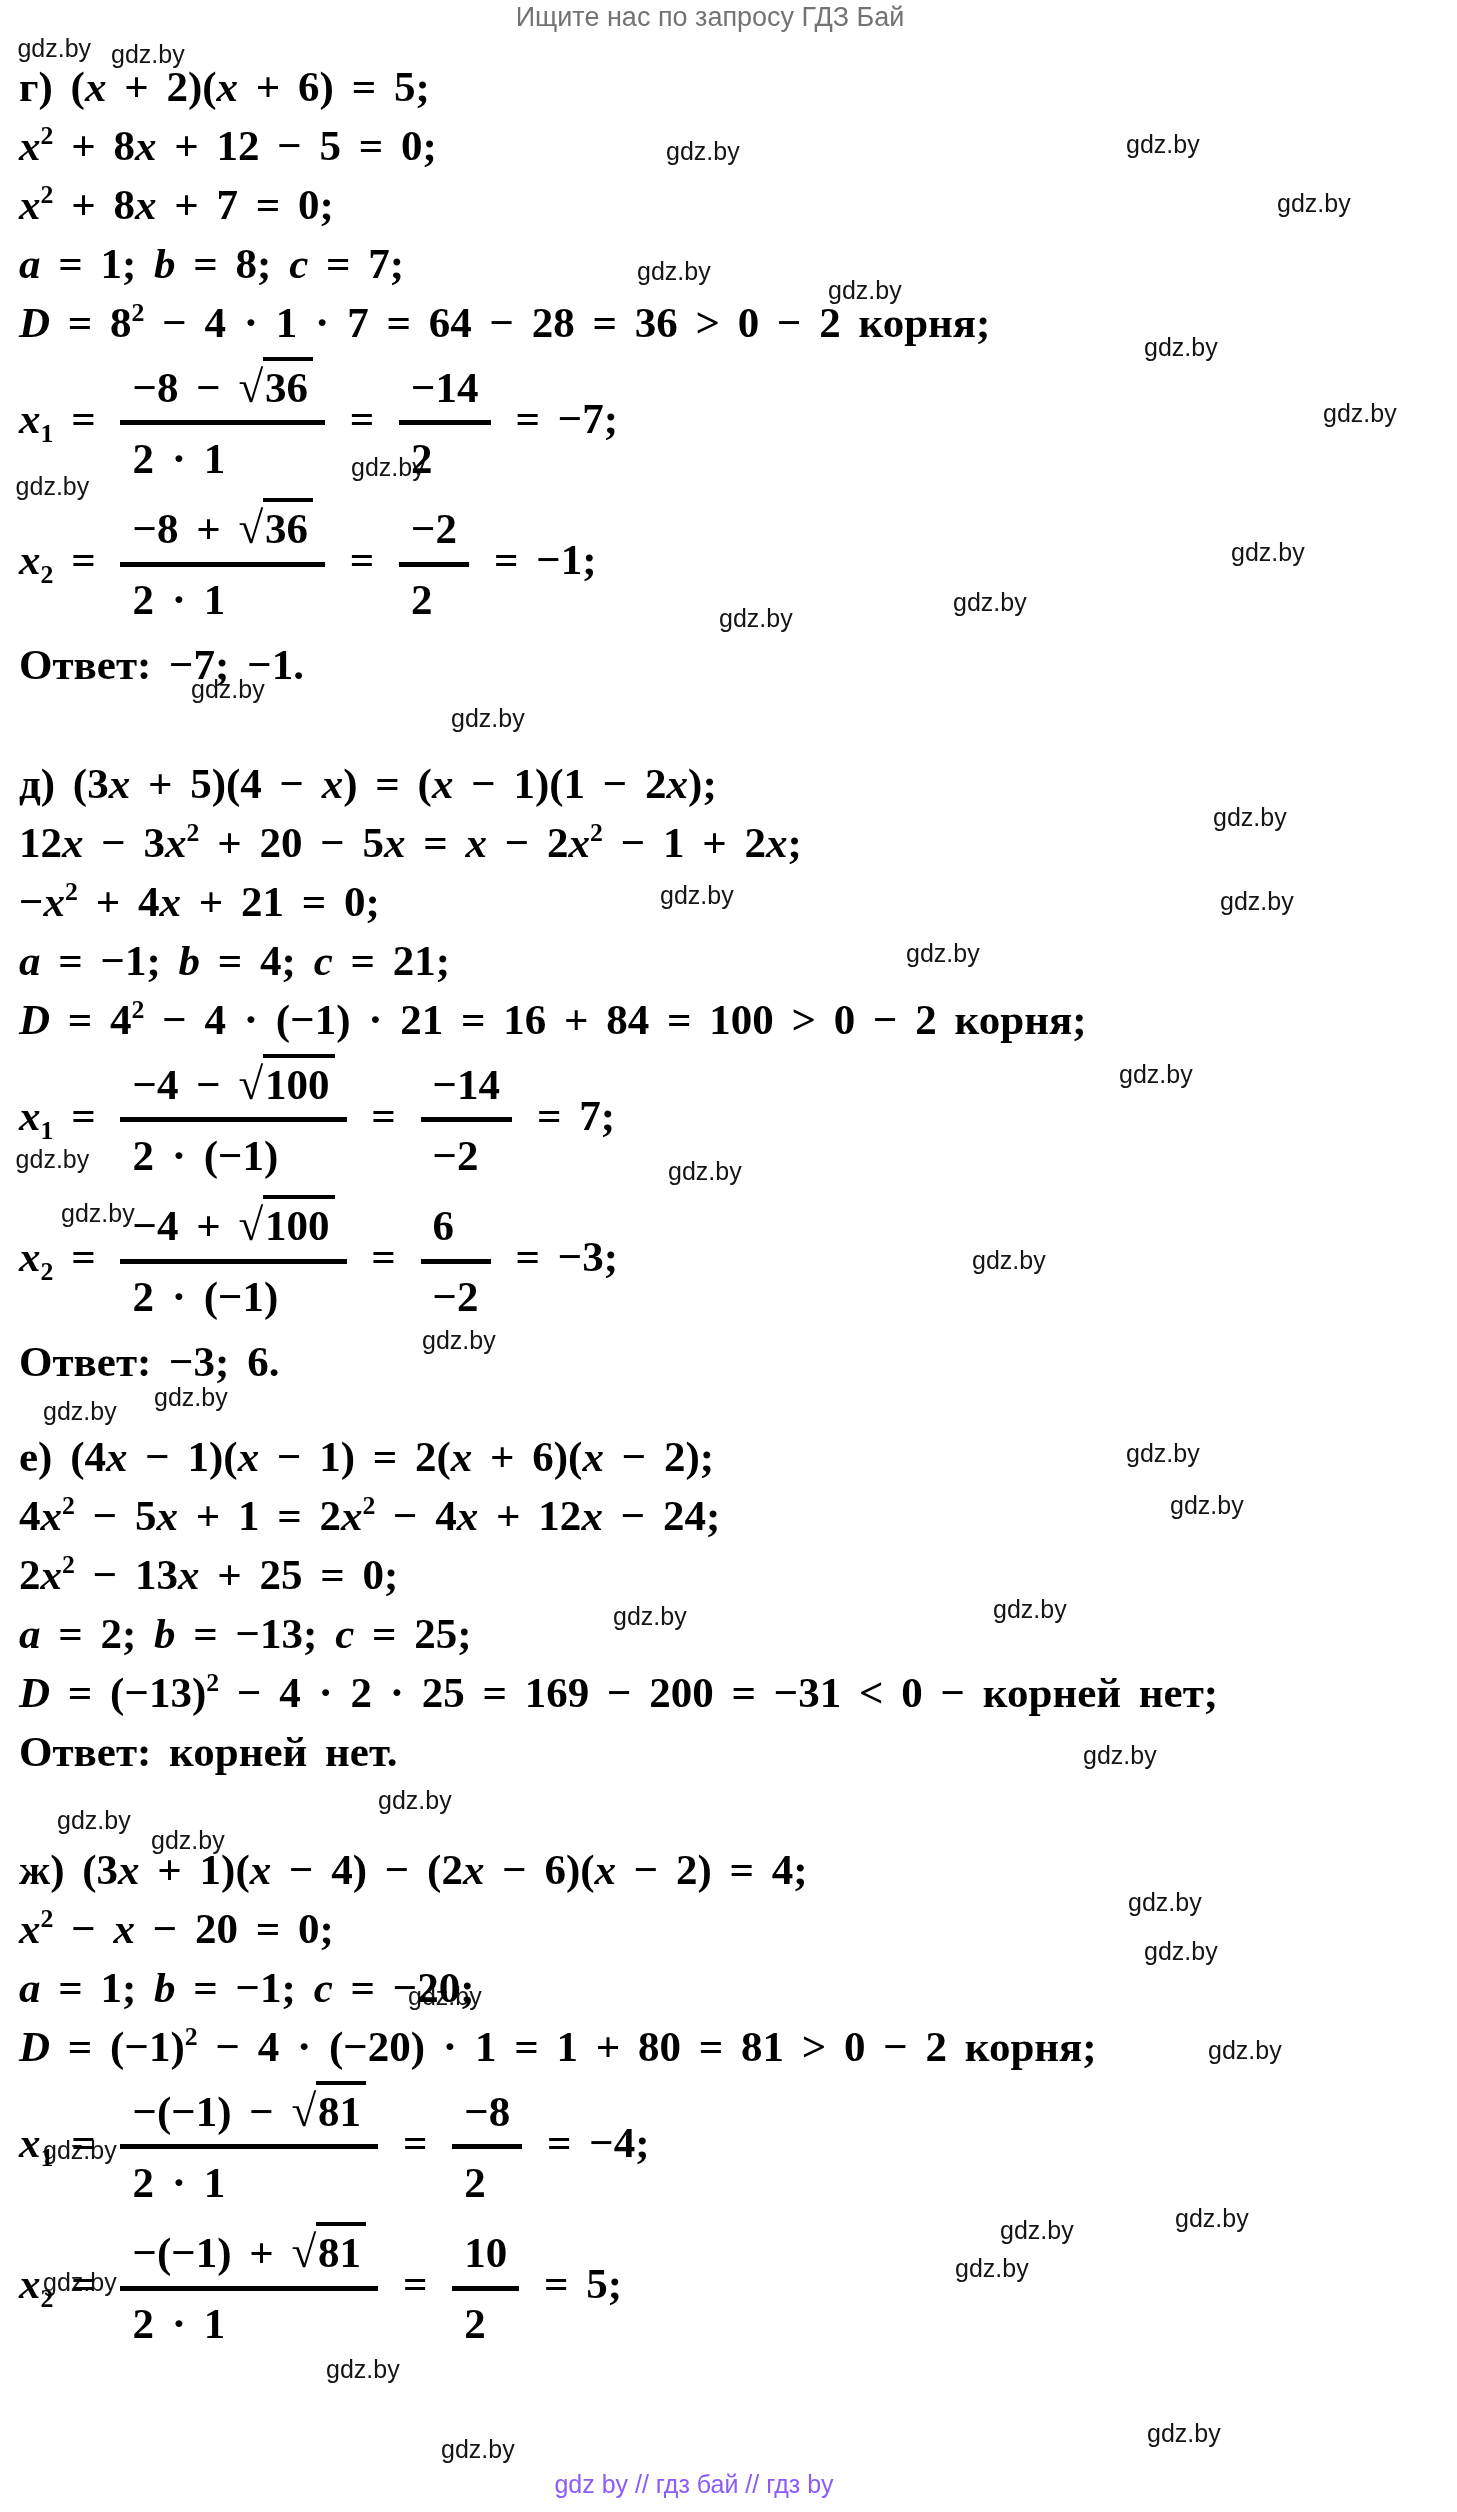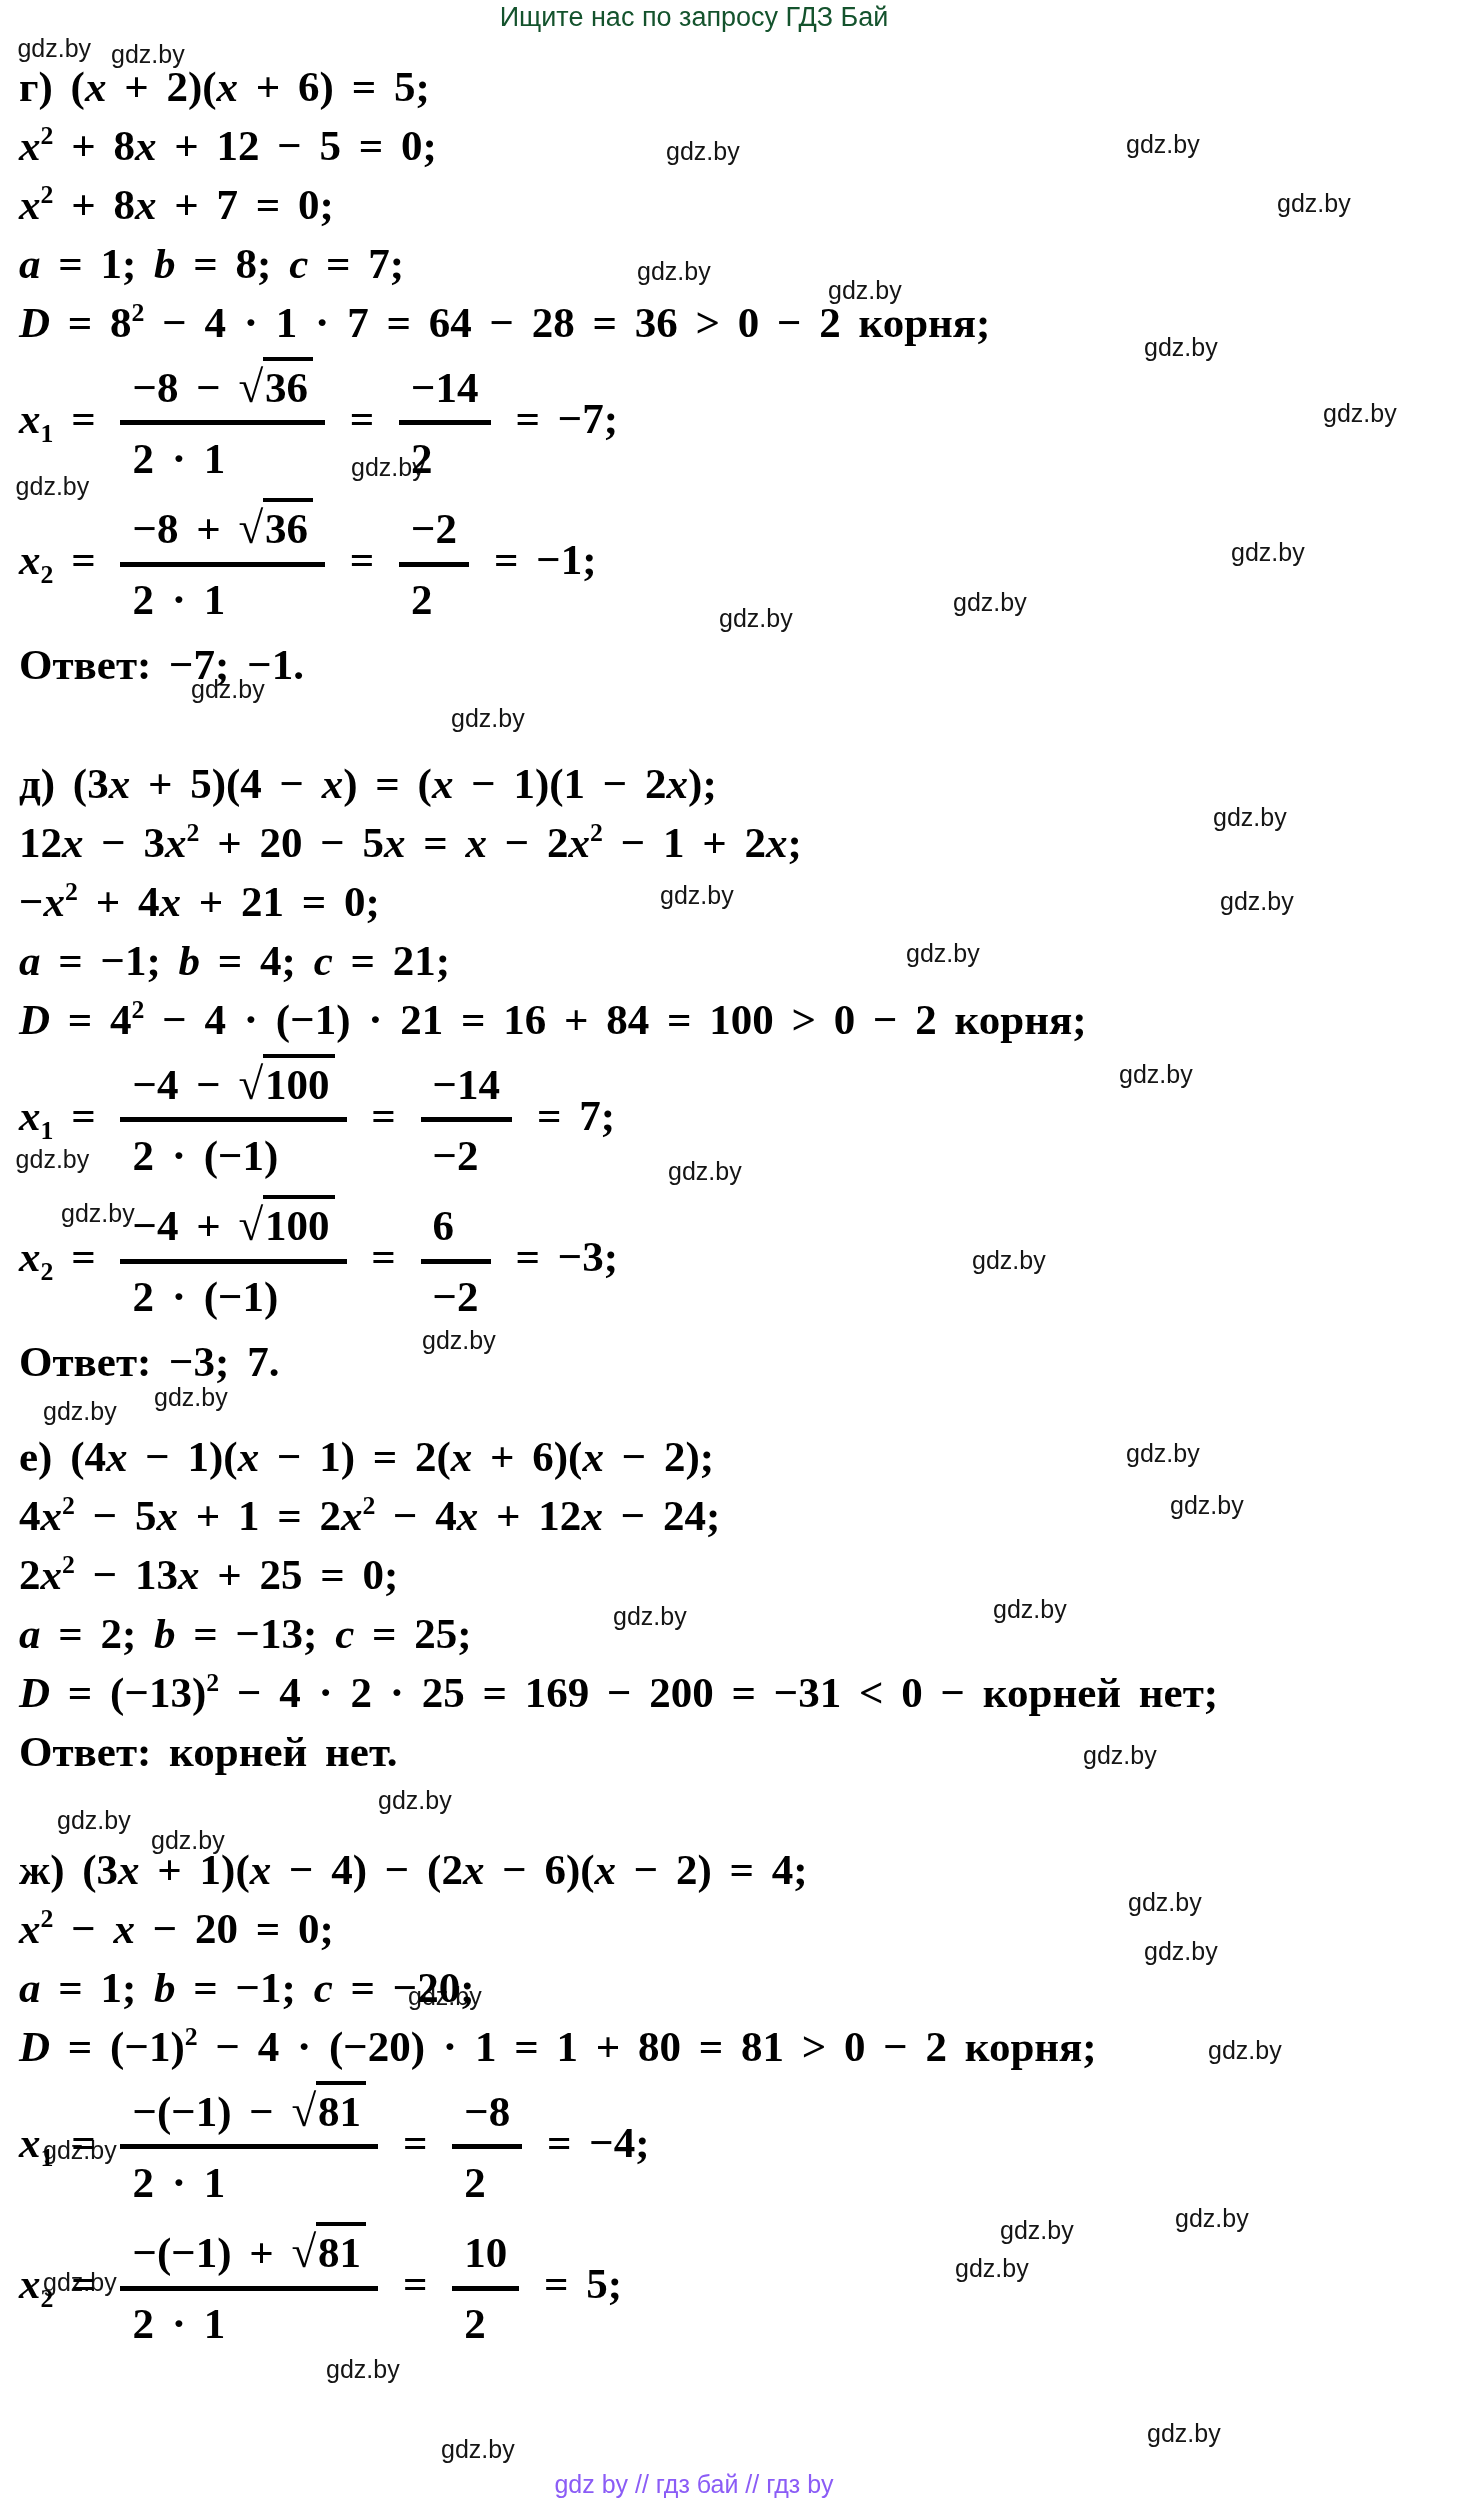--- a/index.html
+++ b/index.html
@@ -36,21 +36,21 @@
   sup{font-size:0.6em;vertical-align:0.62em;line-height:0;}
   sub{font-size:0.6em;vertical-align:-0.38em;line-height:0;}
   .footer-credits{
     position:absolute;top:2470px;left:0;width:1388px;text-align:center;
     font-family:"Liberation Sans",sans-serif;font-size:25px;line-height:29.5px;
   }
 </style>
 </head>
 <body>
 
-<div class="promo-banner" style="color: #14532d;">Ищите нас по запросу ГДЗ Бай</div>
+<div class="promo-banner" style="color: #737373; margin-left: 16px;">Ищите нас по запросу ГДЗ Бай</div>
 
 <div class="watermark-layer">
     <span class="watermark" style="left: 17.4px; top: 36px;">gdz.by</span>
     <span class="watermark" style="left: 111px; top: 42px;">gdz.by</span>
     <span class="watermark" style="left: 666px; top: 139px;">gdz.by</span>
     <span class="watermark" style="left: 1126px; top: 132px;">gdz.by</span>
     <span class="watermark" style="left: 1277px; top: 191px;">gdz.by</span>
     <span class="watermark" style="left: 637px; top: 259px;">gdz.by</span>
     <span class="watermark" style="left: 828px; top: 278px;">gdz.by</span>
     <span class="watermark" style="left: 1144px; top: 335px;">gdz.by</span>
@@ -108,21 +108,21 @@
       <div class="math-line"><span>Ответ: −7; −1.</span></div>
     </section>
     <section class="part" style="top: 754px;">
       <div class="math-line"><span>д) (3<i>x</i> + 5)(4 − <i>x</i>) = (<i>x</i> − 1)(1 − 2<i>x</i>);</span></div>
       <div class="math-line"><span>12<i>x</i> − 3<i>x</i></span><sup>2</sup><span> + 20 − 5<i>x</i> = <i>x</i> − 2<i>x</i></span><sup>2</sup><span> − 1 + 2<i>x</i>;</span></div>
       <div class="math-line"><span>−<i>x</i></span><sup>2</sup><span> + 4<i>x</i> + 21 = 0;</span></div>
       <div class="math-line"><span><i>a</i> = −1; <i>b</i> = 4; <i>c</i> = 21;</span></div>
       <div class="math-line"><span><i>D</i> = 4</span><sup>2</sup><span> − 4 · (−1) · 21 = 16 + 84 = 100 &gt; 0 − 2 корня;</span></div>
       <div class="math-line frac-line"><span><i>x</i></span><sub>1</sub><span> = </span><span class="frac"><span class="num"><span>−4 − </span><span class="sqrt"><span class="rad">√</span><span class="radarg"><span>100</span></span></span></span><span class="den"><span>2 · (−1)</span></span></span><span> = </span><span class="frac"><span class="num"><span>−14</span></span><span class="den"><span>−2</span></span></span><span> = 7;</span></div>
       <div class="math-line frac-line"><span><i>x</i></span><sub>2</sub><span> = </span><span class="frac"><span class="num"><span>−4 + </span><span class="sqrt"><span class="rad">√</span><span class="radarg"><span>100</span></span></span></span><span class="den"><span>2 · (−1)</span></span></span><span> = </span><span class="frac"><span class="num"><span>6</span></span><span class="den"><span>−2</span></span></span><span> = −3;</span></div>
-      <div class="math-line"><span>Ответ: −3; 7.</span></div>
+      <div class="math-line"><span>Ответ: −3; 6.</span></div>
     </section>
     <section class="part" style="top: 1427px;">
       <div class="math-line"><span>е) (4<i>x</i> − 1)(<i>x</i> − 1) = 2(<i>x</i> + 6)(<i>x</i> − 2);</span></div>
       <div class="math-line"><span>4<i>x</i></span><sup>2</sup><span> − 5<i>x</i> + 1 = 2<i>x</i></span><sup>2</sup><span> − 4<i>x</i> + 12<i>x</i> − 24;</span></div>
       <div class="math-line"><span>2<i>x</i></span><sup>2</sup><span> − 13<i>x</i> + 25 = 0;</span></div>
       <div class="math-line"><span><i>a</i> = 2; <i>b</i> = −13; <i>c</i> = 25;</span></div>
       <div class="math-line"><span><i>D</i> = (−13)</span><sup>2</sup><span> − 4 · 2 · 25 = 169 − 200 = −31 &lt; 0 − корней нет;</span></div>
       <div class="math-line"><span>Ответ: корней нет.</span></div>
     </section>
     <section class="part" style="top: 1840px;">

